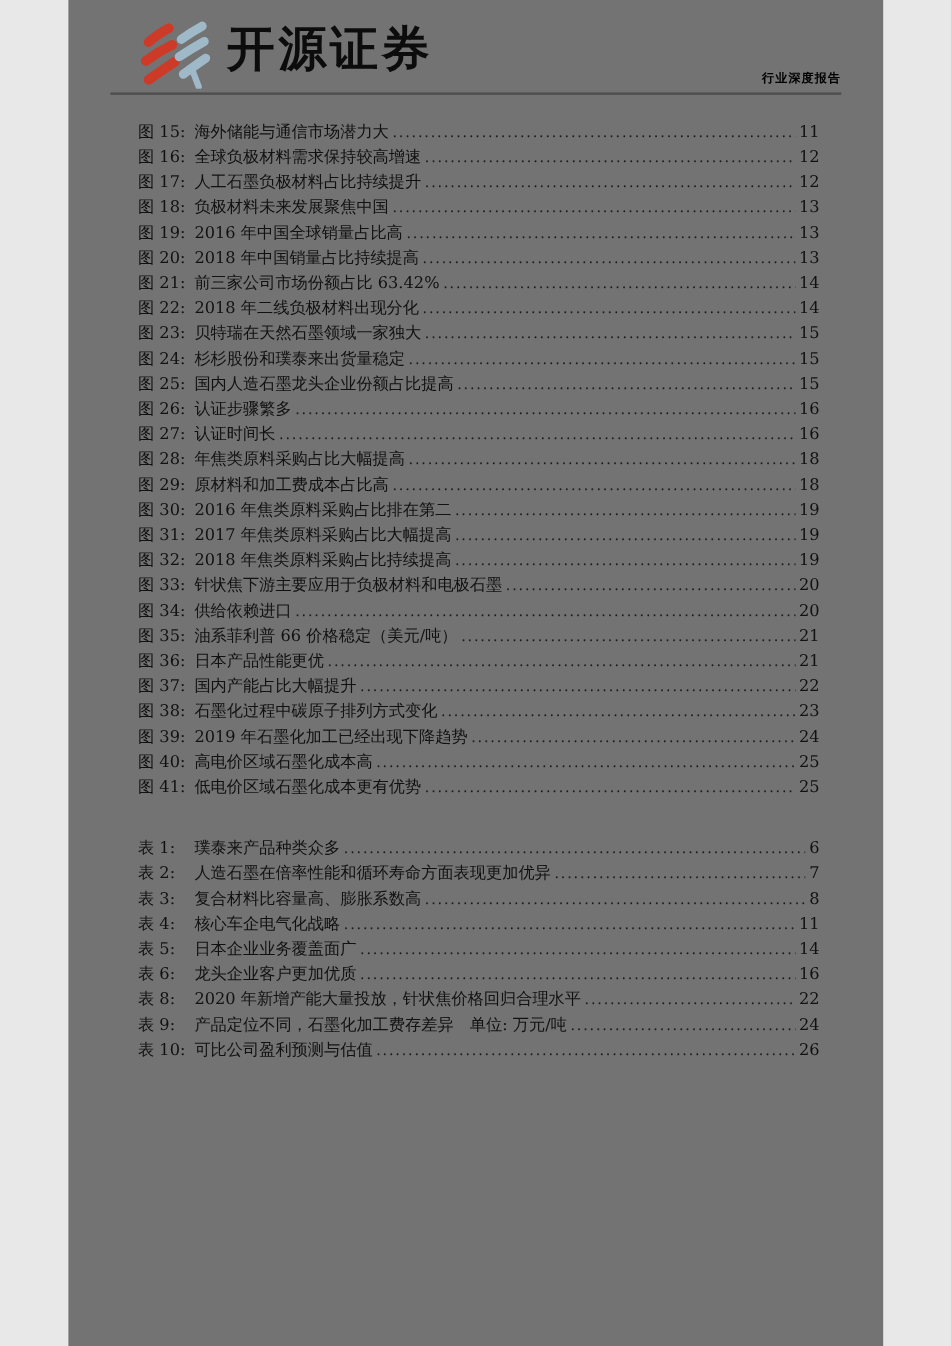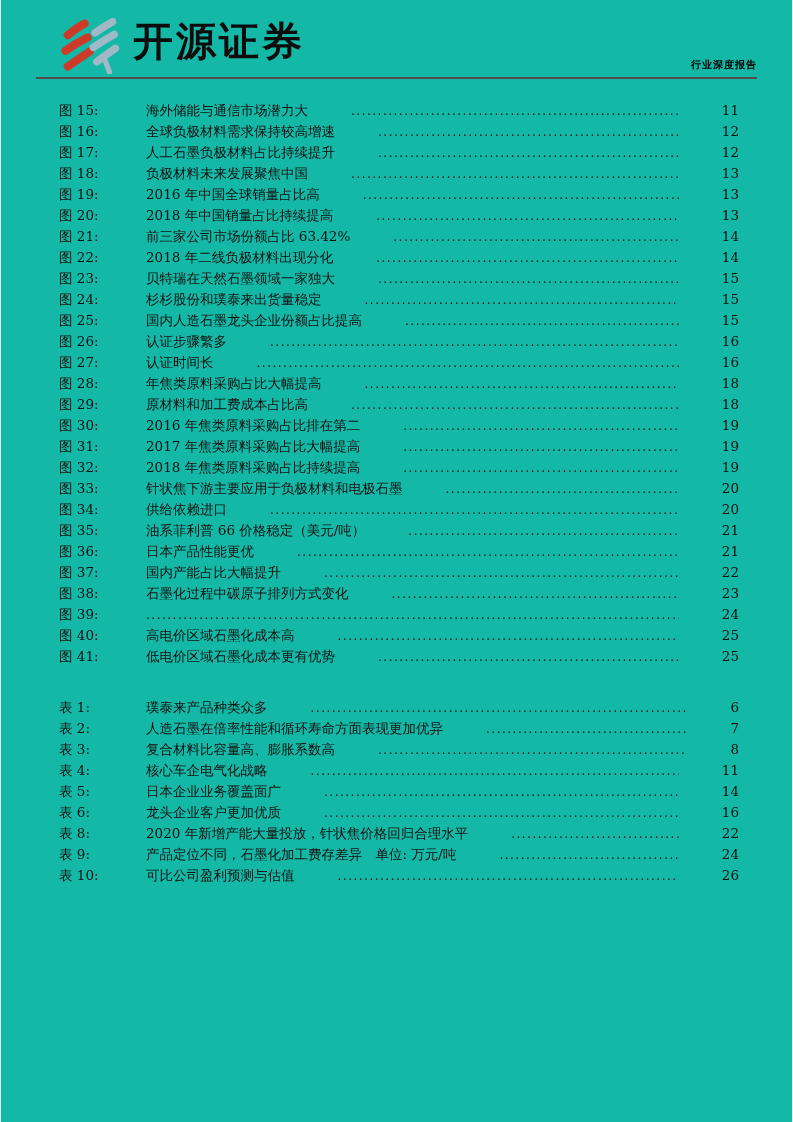--- a/index.html
+++ b/index.html
@@ -1,21 +1,21 @@
 <!DOCTYPE html>
 <html><head>
 <meta charset="utf-8">
 <style>
   html, body { margin: 0; padding: 0; background: #e8e8e8; }
   .page {
     position: relative;
-    width: 791px;
+    width: 679px;
     height: 1122px;
     margin: 0 auto;
-    background: #14b8a6;
+    background: #737373;
     font-family: "DejaVu Serif", "Liberation Serif", serif;
     color: #111;
     overflow: hidden;
   }
 
   
   .header { position: absolute; top: 0; left: 0; right: 0; }
   .brand-row {
     display: flex;
     align-items: flex-end;
@@ -52,21 +52,20 @@
   .toc { position: absolute; top: 100px; left: 58px; right: 53px; }
   ul.toc-list { list-style: none; margin: 0; padding: 0; }
   ul.toc-list.tables { margin-top: 30px; }
   li.toc-entry {
     display: flex;
     align-items: baseline;
     height: 21px;
     font-size: 13.5px;
     line-height: 21px;
     white-space: nowrap;
-    gap: 40px;
   }
   .lbl { flex: 0 0 47px; color: #111; }
   .ttl { flex: 0 0 auto; color: #111; padding-right: 3px; }
   .dots {
     flex: 1 1 auto;
     overflow: hidden;
     min-width: 12px;
     color: #1a1a1a;
     font-size: 12px;
     letter-spacing: 1.5px;
@@ -256,20 +255,21 @@
           <span class="pg">22</span>
         </li>
         <li class="toc-entry">
           <span class="lbl">图 38:</span>
           <span class="ttl">石墨化过程中碳原子排列方式变化</span>
           <span class="dots"></span>
           <span class="pg">23</span>
         </li>
         <li class="toc-entry">
           <span class="lbl">图 39:</span>
+          <span class="ttl">2019 年石墨化加工已经出现下降趋势</span>
           <span class="dots"></span>
           <span class="pg">24</span>
         </li>
         <li class="toc-entry">
           <span class="lbl">图 40:</span>
           <span class="ttl">高电价区域石墨化成本高</span>
           <span class="dots"></span>
           <span class="pg">25</span>
         </li>
         <li class="toc-entry">

